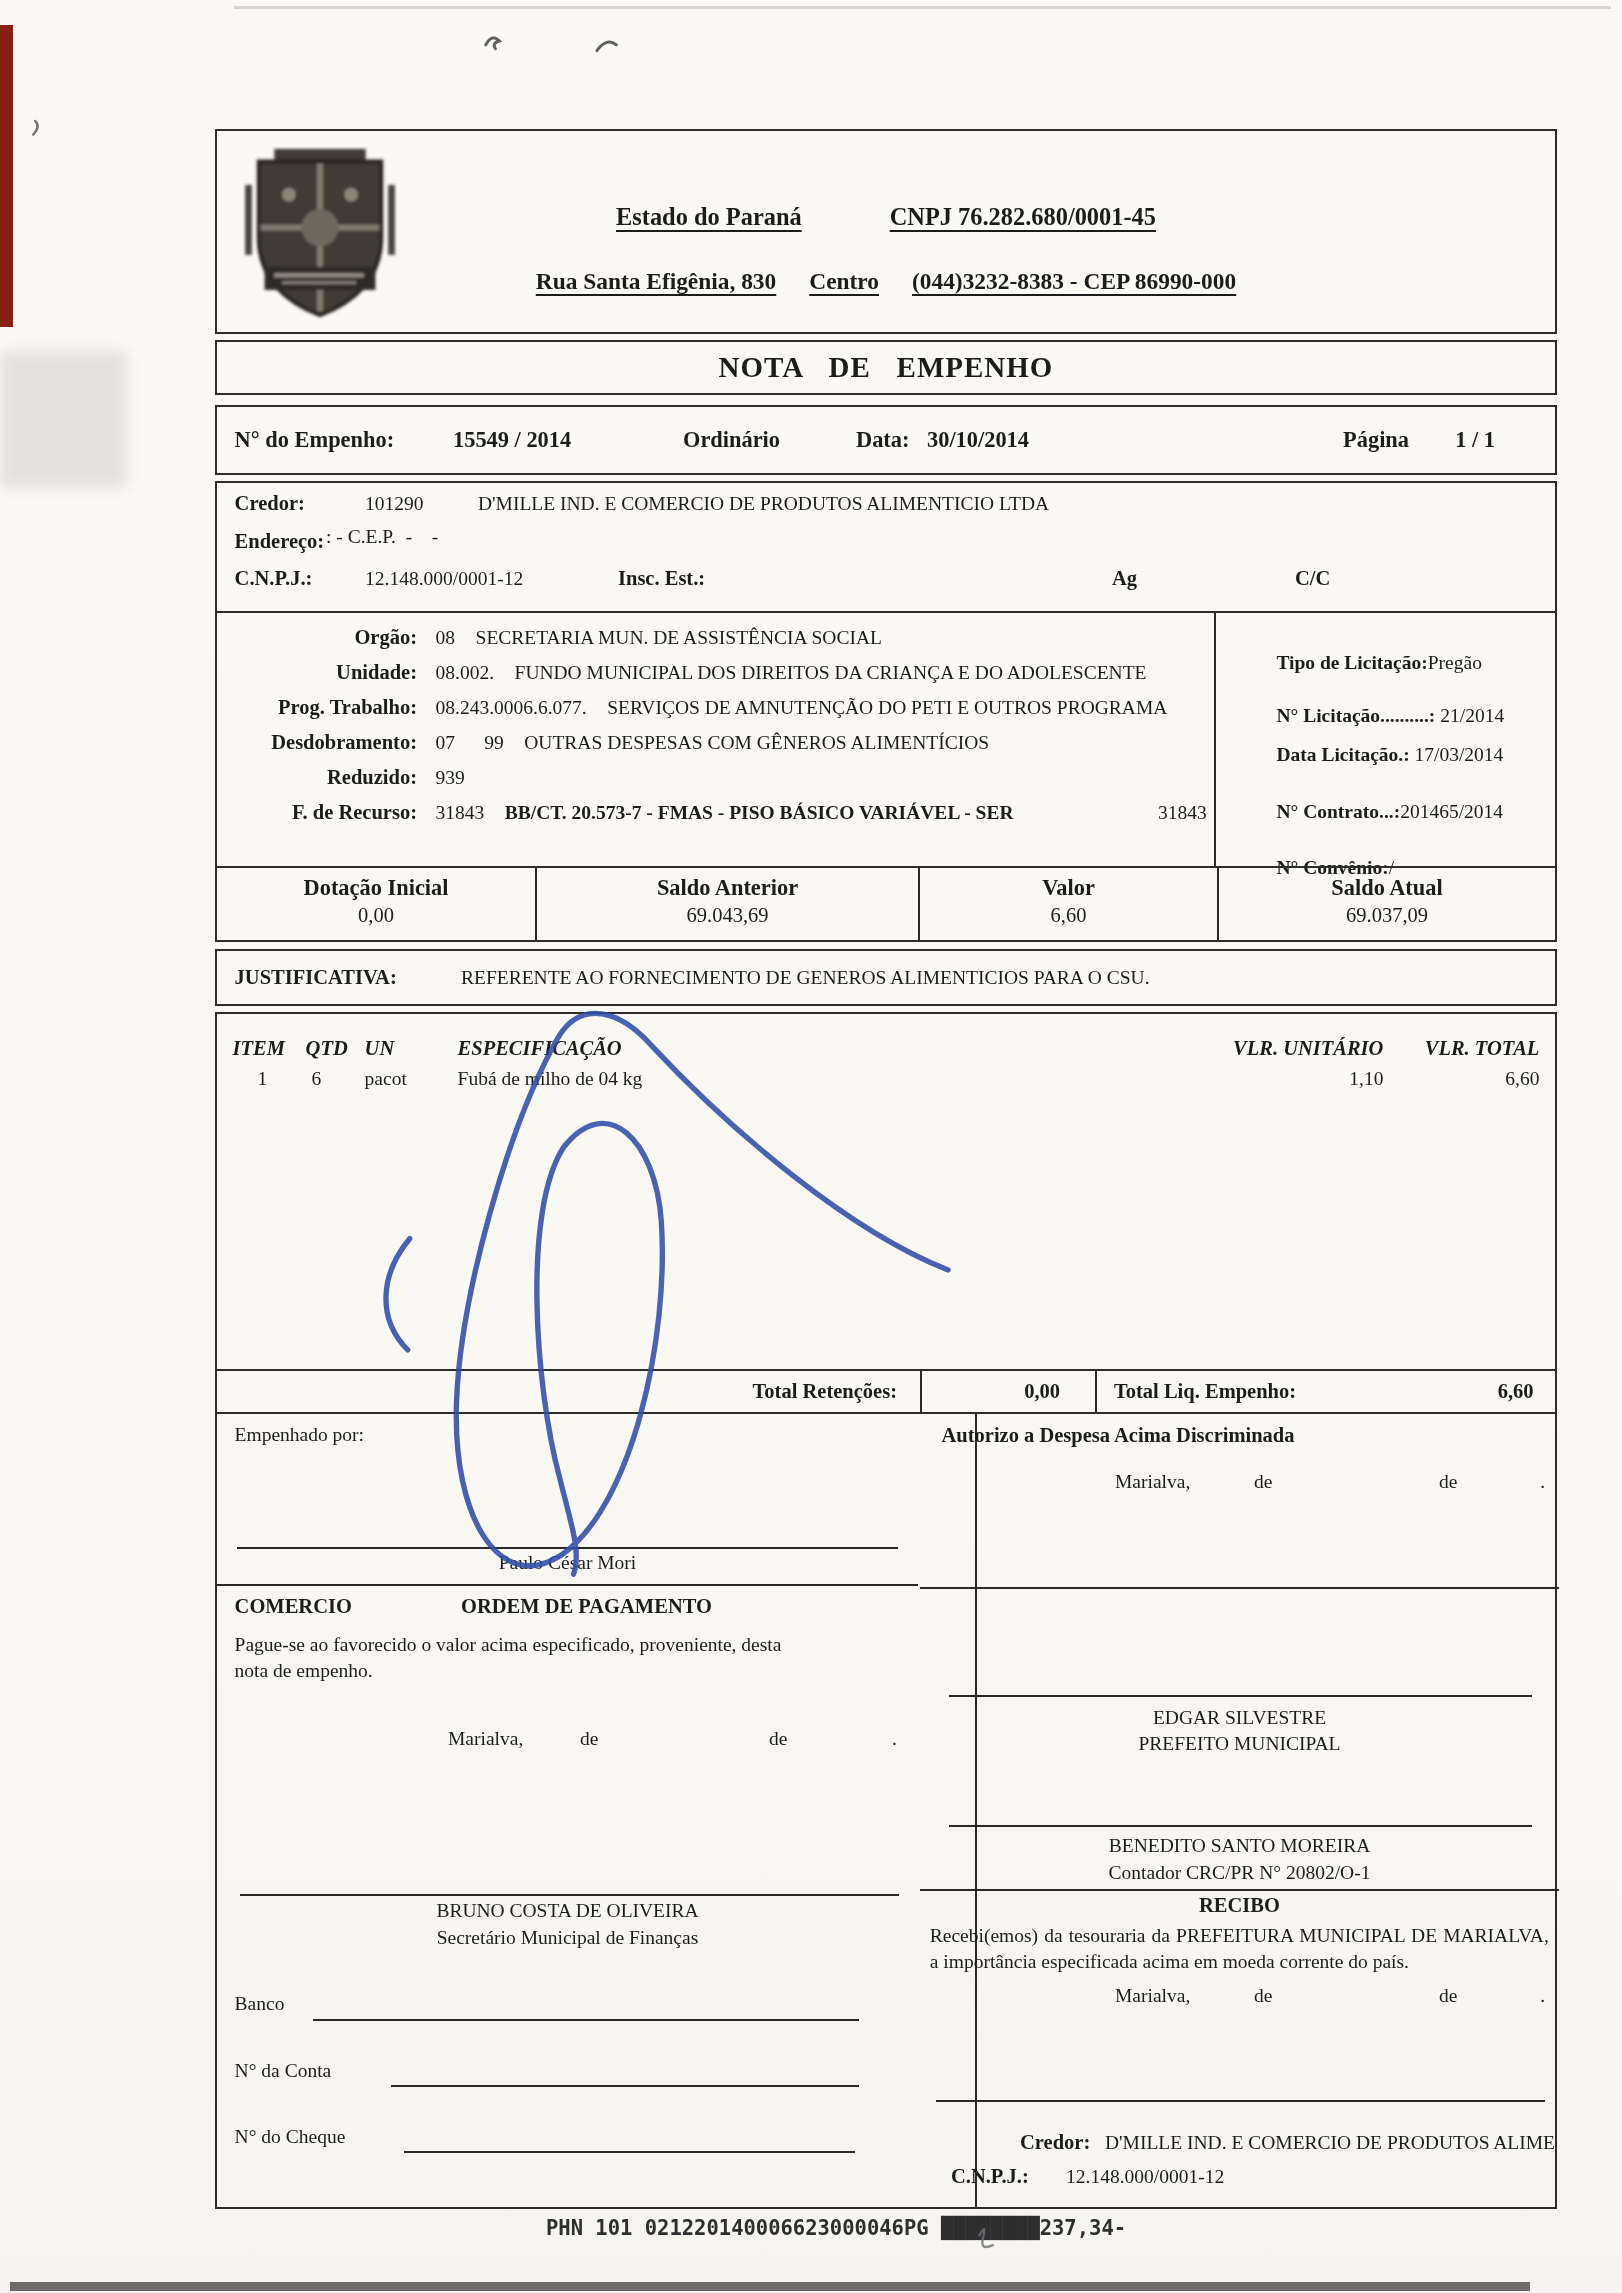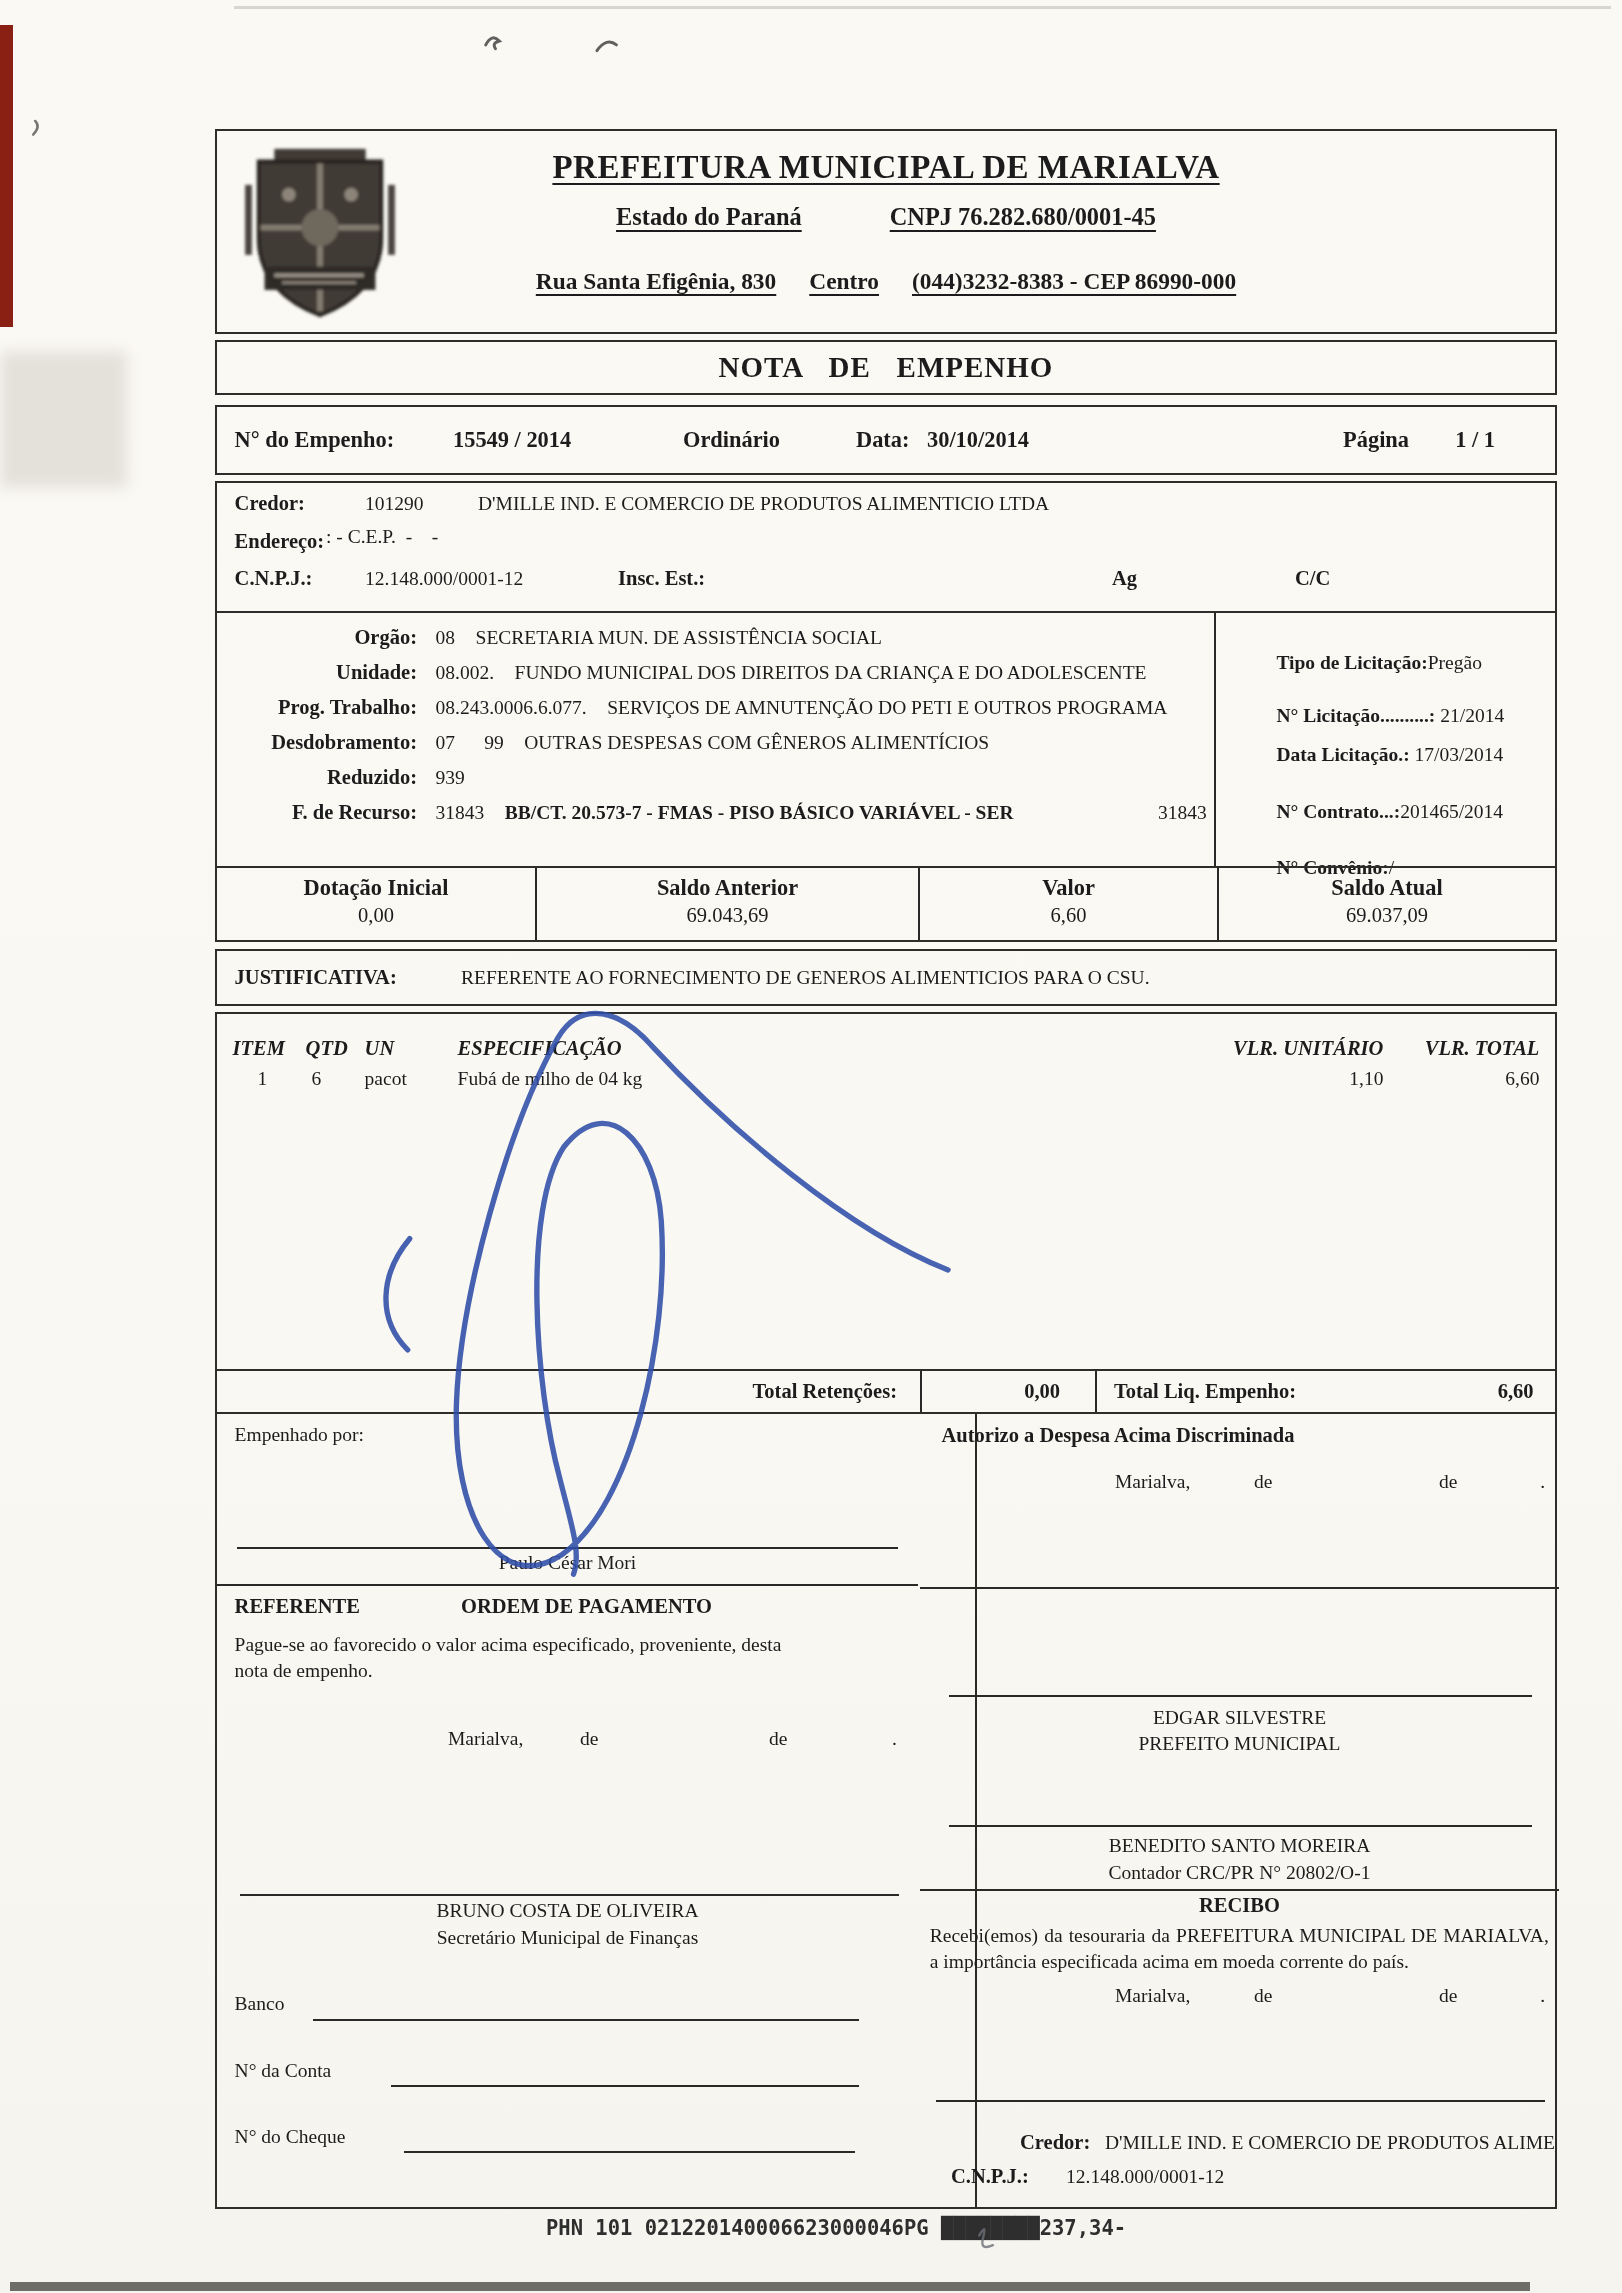--- a/index.html
+++ b/index.html
@@ -125,21 +125,20 @@
           <path d="M85 20 v152" stroke="#837b70" stroke-width="6"></path>
           <path d="M24 86 h122" stroke="#837b70" stroke-width="6"></path>
           <circle cx="85" cy="86" r="19" fill="#6e675d"></circle>
           <circle cx="53" cy="52" r="7" fill="#8d857a"></circle>
           <circle cx="117" cy="52" r="7" fill="#8d857a"></circle>
           <rect x="28" y="126" width="114" height="24" fill="#2e2b27"></rect>
           <rect x="38" y="133" width="92" height="4" fill="#9a9288"></rect>
           <rect x="46" y="141" width="76" height="3" fill="#8a8279"></rect>
         </g>
       </svg>
-      <div class="h-title u">PREFEITURA MUNICIPAL DE MARIALVA</div>
       <div class="h-row2">
         <span class="u">Estado do Paraná</span>
         <span class="u">CNPJ 76.282.680/0001-45</span>
       </div>
       <div class="h-row3">
         <span class="u">Rua Santa Efigênia, 830</span>
         <span class="u">Centro</span>
         <span class="u">(044)3232-8383  -  CEP 86990-000</span>
       </div>
     </div>
@@ -277,21 +276,21 @@
     </div>
 
     <div class="box footer-box">
 
       <div class="f-left">
         <span class="abs" style="left:17.6px;top:9.8px">Empenhado por:</span>
         <div class="hline" style="top:133px;left:19.5px;width:661px"></div>
         <div class="abs center" style="top:138px;left:0;width:701px">Paulo César Mori</div>
 
         <div class="hline" style="top:170px;left:0;width:701px"></div>
-        <span class="abs b" style="left:17.6px;top:181px;font-size:20.5px">REFERENTE</span>
+        <span class="abs b" style="left:17.6px;top:181px;font-size:20.5px">COMERCIO</span>
         <span class="abs b" style="left:244px;top:181px;font-size:20.5px">ORDEM DE PAGAMENTO</span>
         <div class="abs" style="left:17.6px;top:218px;width:585px;line-height:26px">Pague-se ao favorecido o valor acima especificado, proveniente, desta nota de empenho.</div>
 
         <span class="abs" style="left:231px;top:314px">Marialva,</span>
         <span class="abs" style="left:363px;top:314px">de</span>
         <span class="abs" style="left:552px;top:314px">de</span>
         <span class="abs" style="left:675px;top:314px">.</span>
 
         <div class="hline" style="top:480px;left:23.4px;width:659px"></div>
         <div class="abs center" style="top:486px;left:0;width:701px">BRUNO COSTA DE OLIVEIRA</div>

